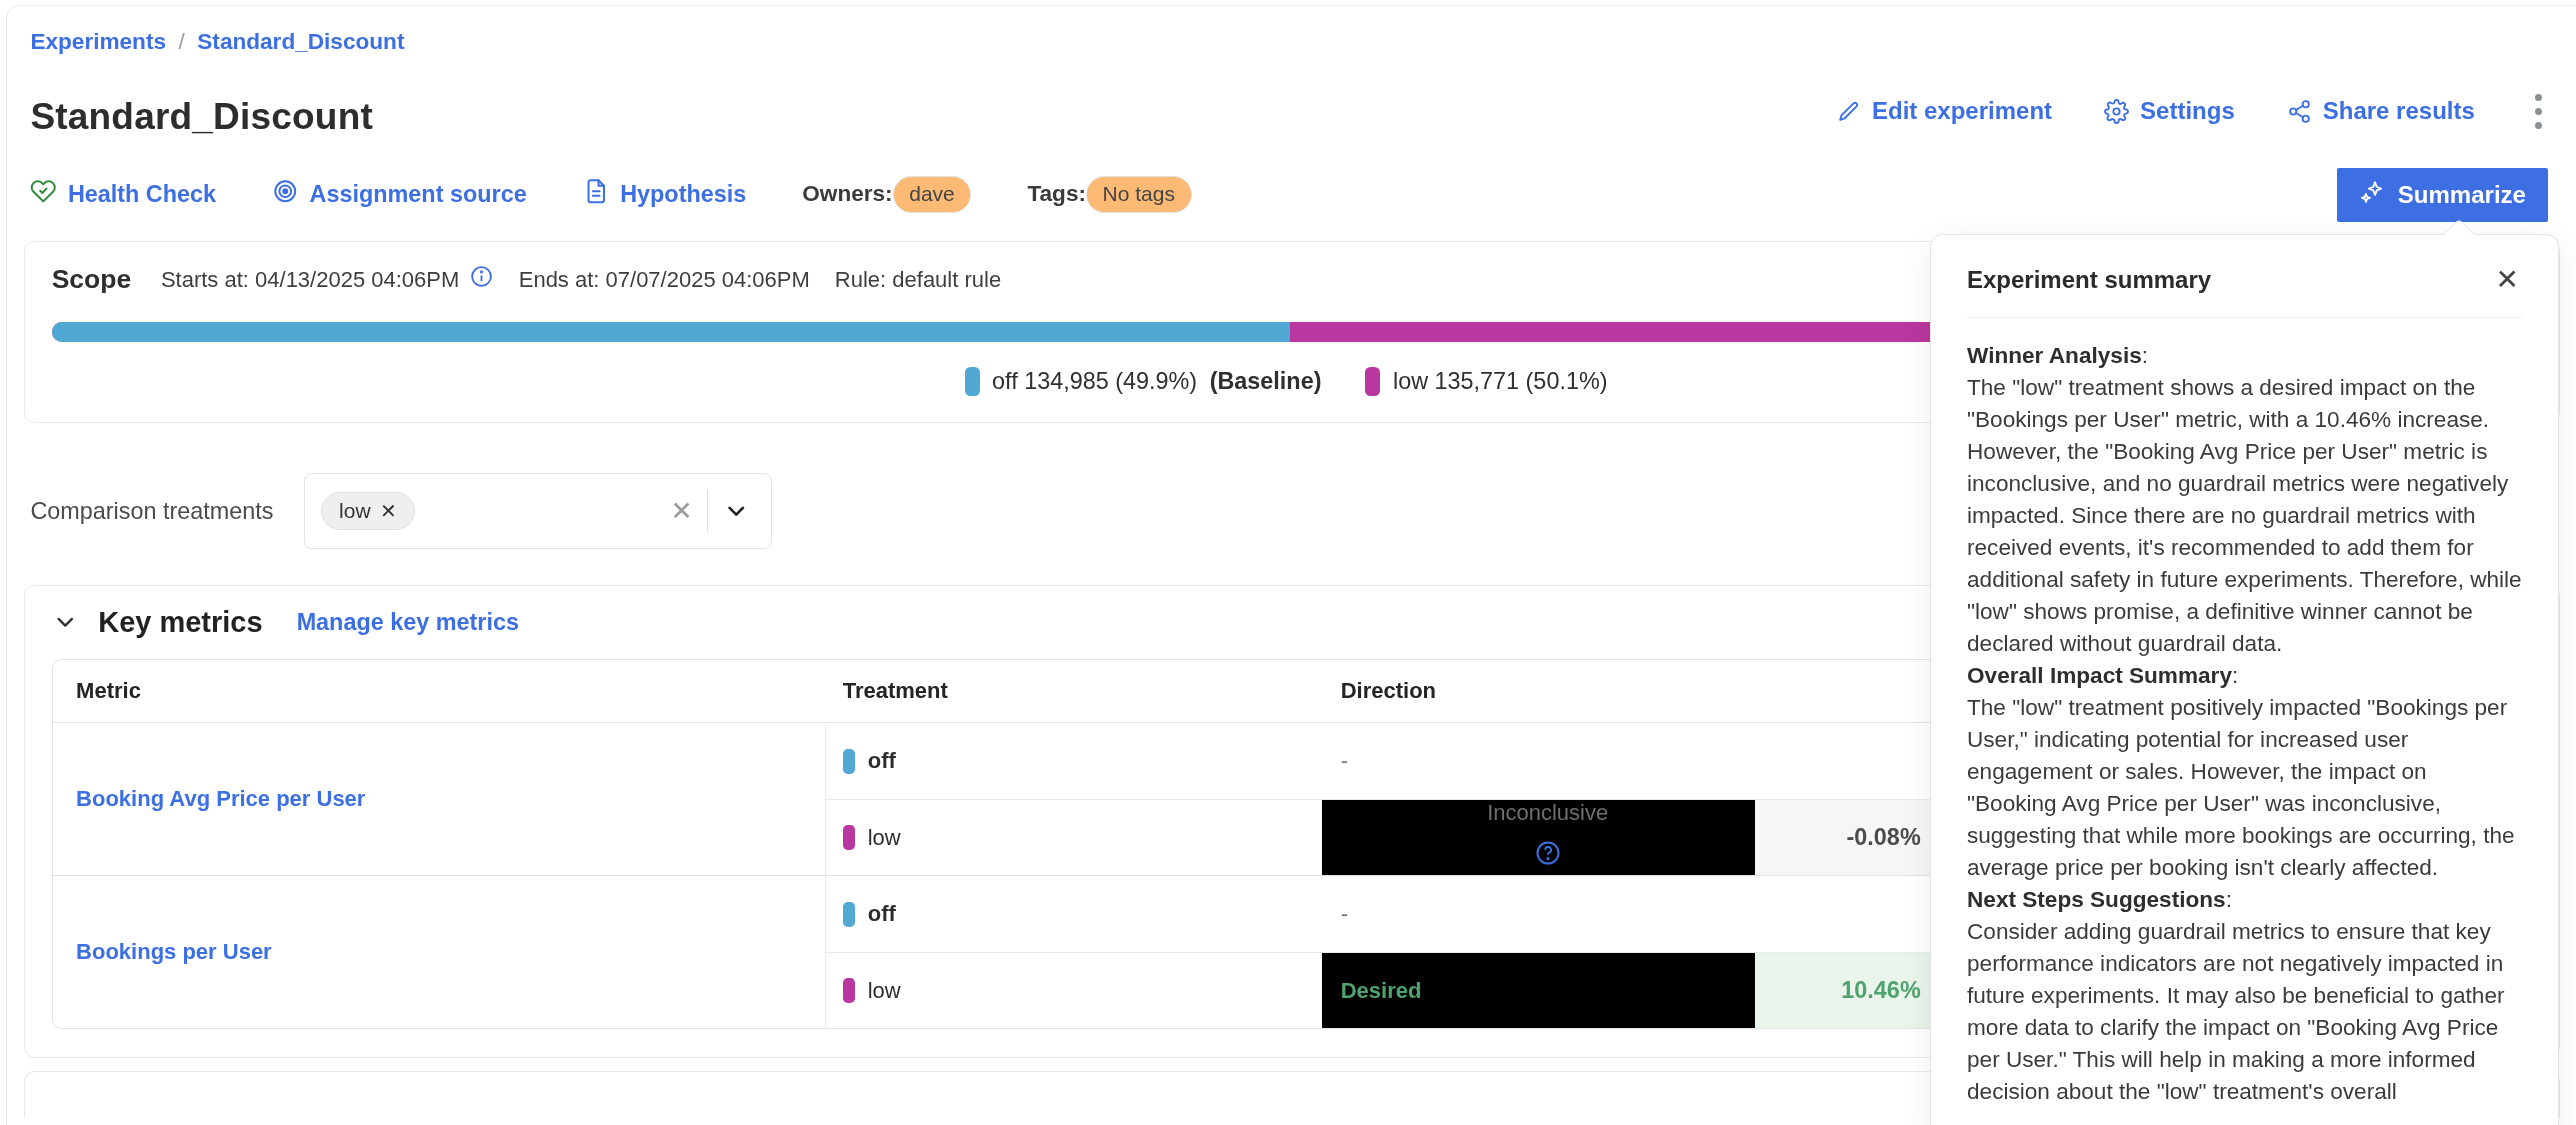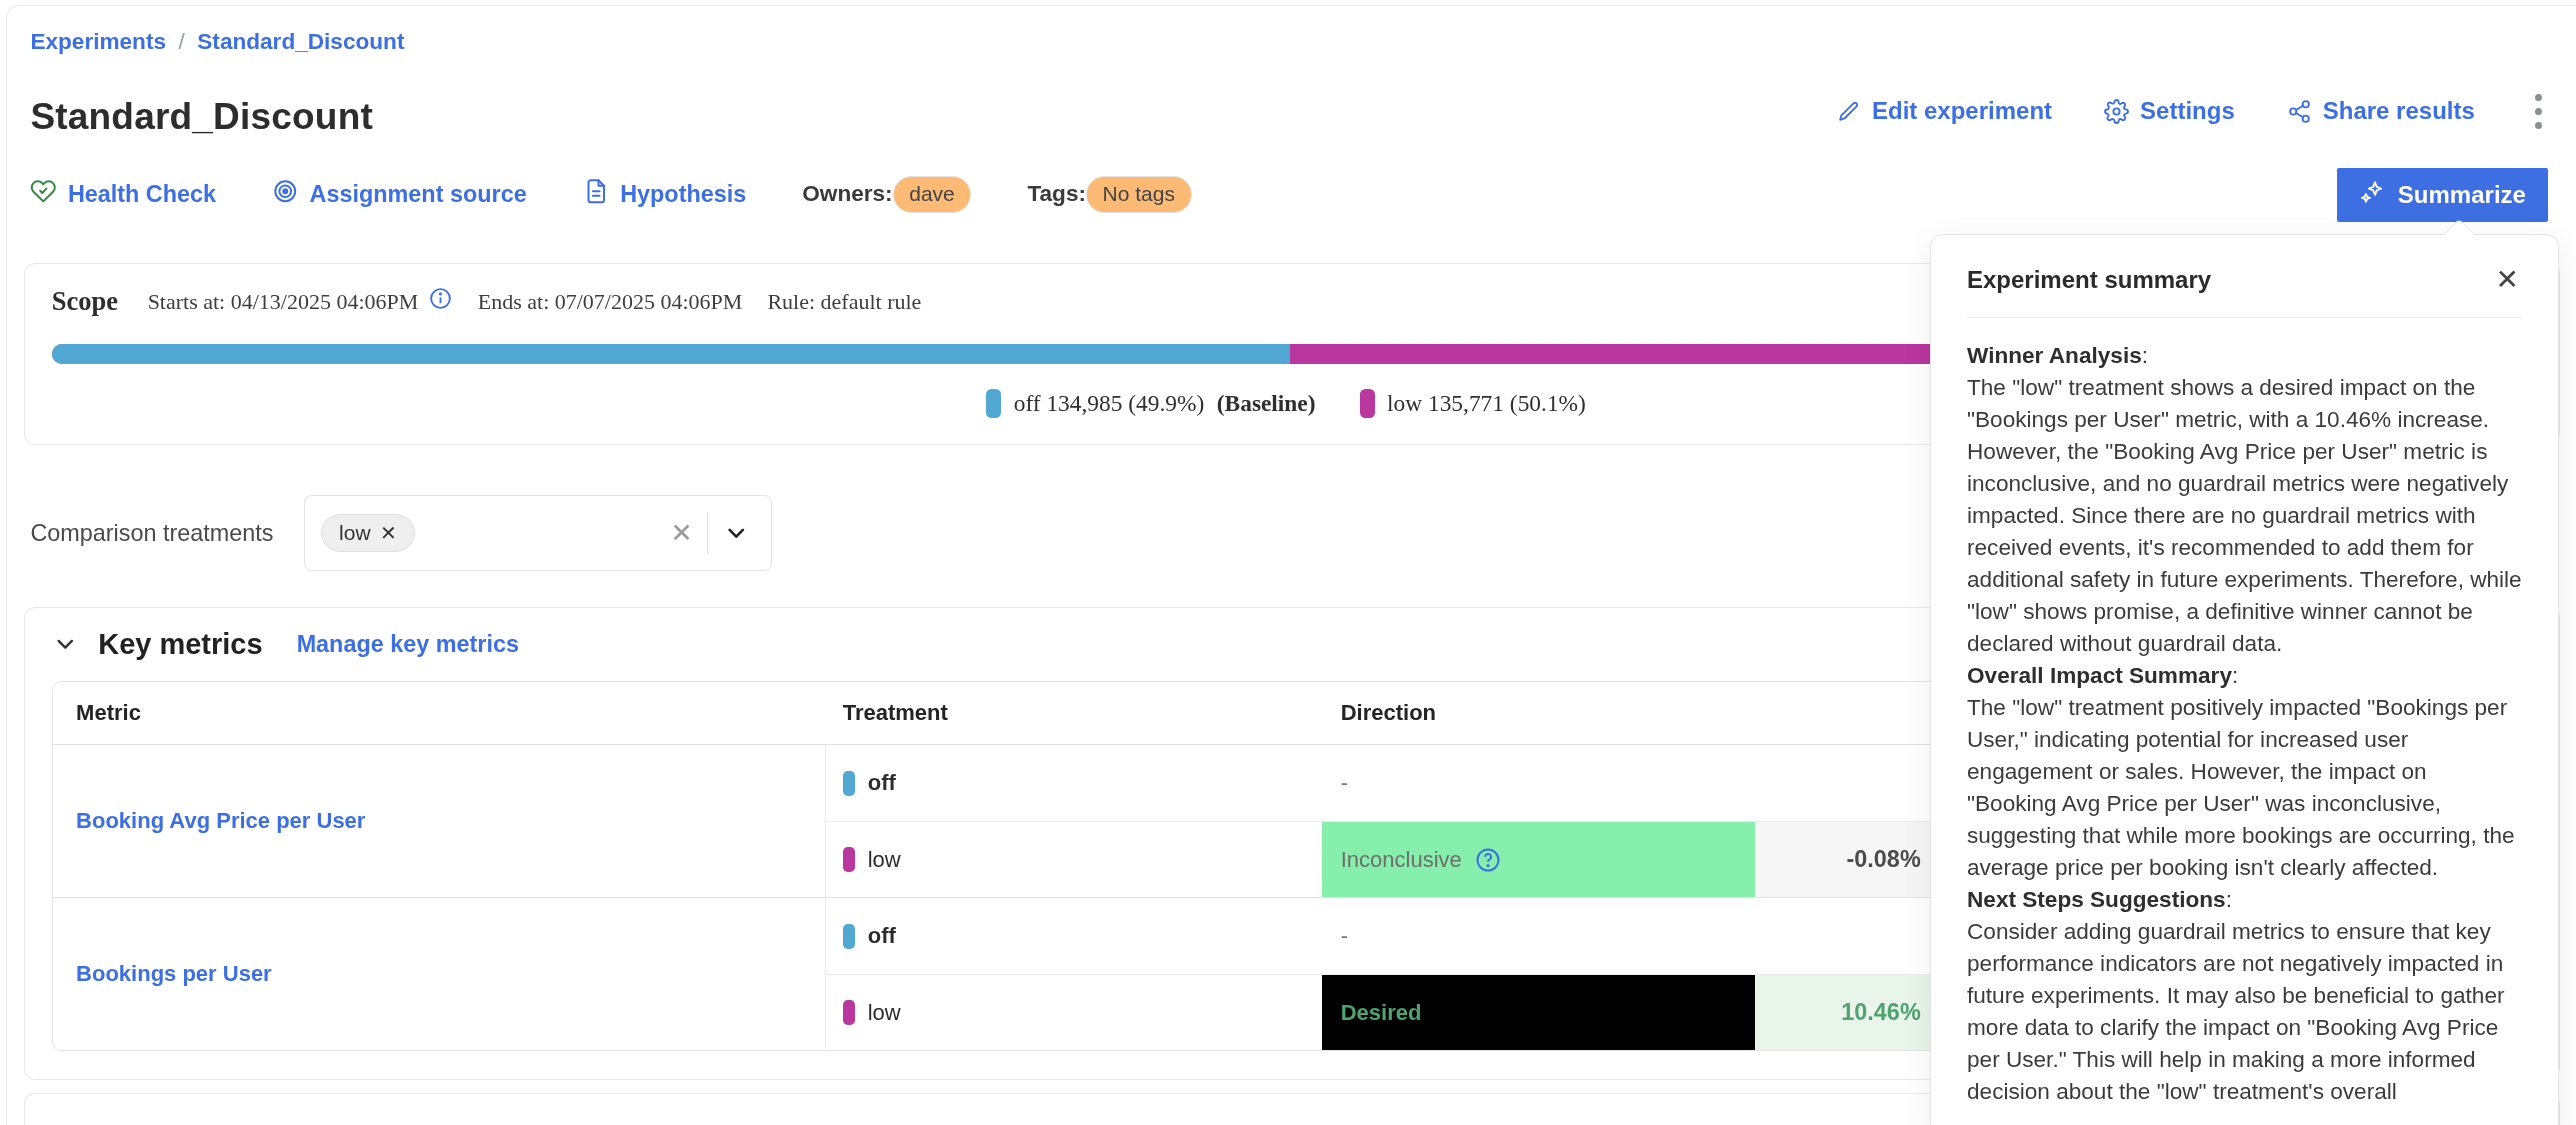--- a/index.html
+++ b/index.html
@@ -32,21 +32,21 @@
   .meta-link { display:flex; align-items:center; gap:11px; color:var(--blue); font-size:23.4px; font-weight:600; cursor:pointer; }
   .meta-kv { display:flex; align-items:center; gap:0; font-size:22.6px; font-weight:700; color:#3a3a3a; }
   .chip { background:#fdba74; border:0.8px solid #e2e2e2; border-radius:780px; padding:5.5px 15.6px;
           font-size:21px; font-weight:400; color:#444; cursor:pointer; }
   .summarize-btn { position:absolute; right:12.5px; top:-1.6px; display:flex; align-items:center; gap:12.5px;
                    background:var(--btn-blue); color:#fff; font-size:24px; font-weight:600;
                    border:none; border-radius:2px; padding:11px 22px; cursor:pointer; }
 
   
   .card { border:0.8px solid var(--card-border); border-radius:11px; background:#fff; }
-  .scope-card { margin-top:44px; padding:22px 26.5px 26.5px;font-family:Liberation Serif, serif; }
+  .scope-card { margin-top:22px; padding:22px 26.5px 26.5px; }
   .scope-head { display:flex; align-items:center; gap:25px; }
   .scope-title { font-size:26.5px; font-weight:700; color:#2e2e2e; margin-right:4.7px; }
   .scope-item { font-size:22px; color:#3e3e3e; display:flex; align-items:center; gap:9.4px; }
   .alloc-bar { margin-top:26.5px; height:20px; border-radius:10px; overflow:hidden; background:var(--magenta); display:flex; }
   .alloc-off { height:100%; background:var(--teal); }
   .legend { margin-top:25px; display:flex; justify-content:center; gap:44px; }
   .legend-item { display:flex; align-items:center; gap:12.5px; font-size:23.4px; color:#2f2f2f; }
   .legend-swatch { width:15px; height:29px; border-radius:5.5px; }
   .legend-item b { font-weight:700; }
 
@@ -82,21 +82,21 @@
   .cell { display:flex; align-items:center; }
   .metric-cell { grid-row:1 / span 2; border-right:0.8px solid #ececee; padding-left:23.4px; }
   .metric-link { color:var(--blue); font-size:22px; font-weight:600; cursor:pointer; }
   .treat-cell { padding-left:17px; gap:12.5px; }
   .treat-swatch { width:12.5px; height:25px; border-radius:4.7px; }
   .treat-name { font-size:22px; color:#2c2c2c; }
   .treat-name.bold { font-weight:700; }
   .dir-cell { padding-left:19px; font-size:22px; color:#6e6e6e; gap:12.5px; }
   .val-cell { justify-content:flex-end; padding-right:17px; font-size:23.4px; font-weight:700; color:#4b4b4b; }
   .sub2 { border-top:0.8px solid #ebebed; }
-  .st-gray  { background:#86efac; }
+  .st-gray  { background:#000000;flex-direction:column; }
   .st-gray-val { background:#f6f6f6; }
   .st-green { background:#000000; color:#4ea36f; font-weight:600; }
   .st-green-val { background:#e9f4ea; color:#4ea36f; }
   .dash { color:#777; }
 
   .next-card { margin-top:12.5px; height:47px; border:0.8px solid var(--card-border); border-bottom:none;
                border-radius:11px 11px 0 0; }
 
   
   .summary-panel { position:absolute; top:234px; right:17px; bottom:-15.6px; width:629px; background:#fff;

